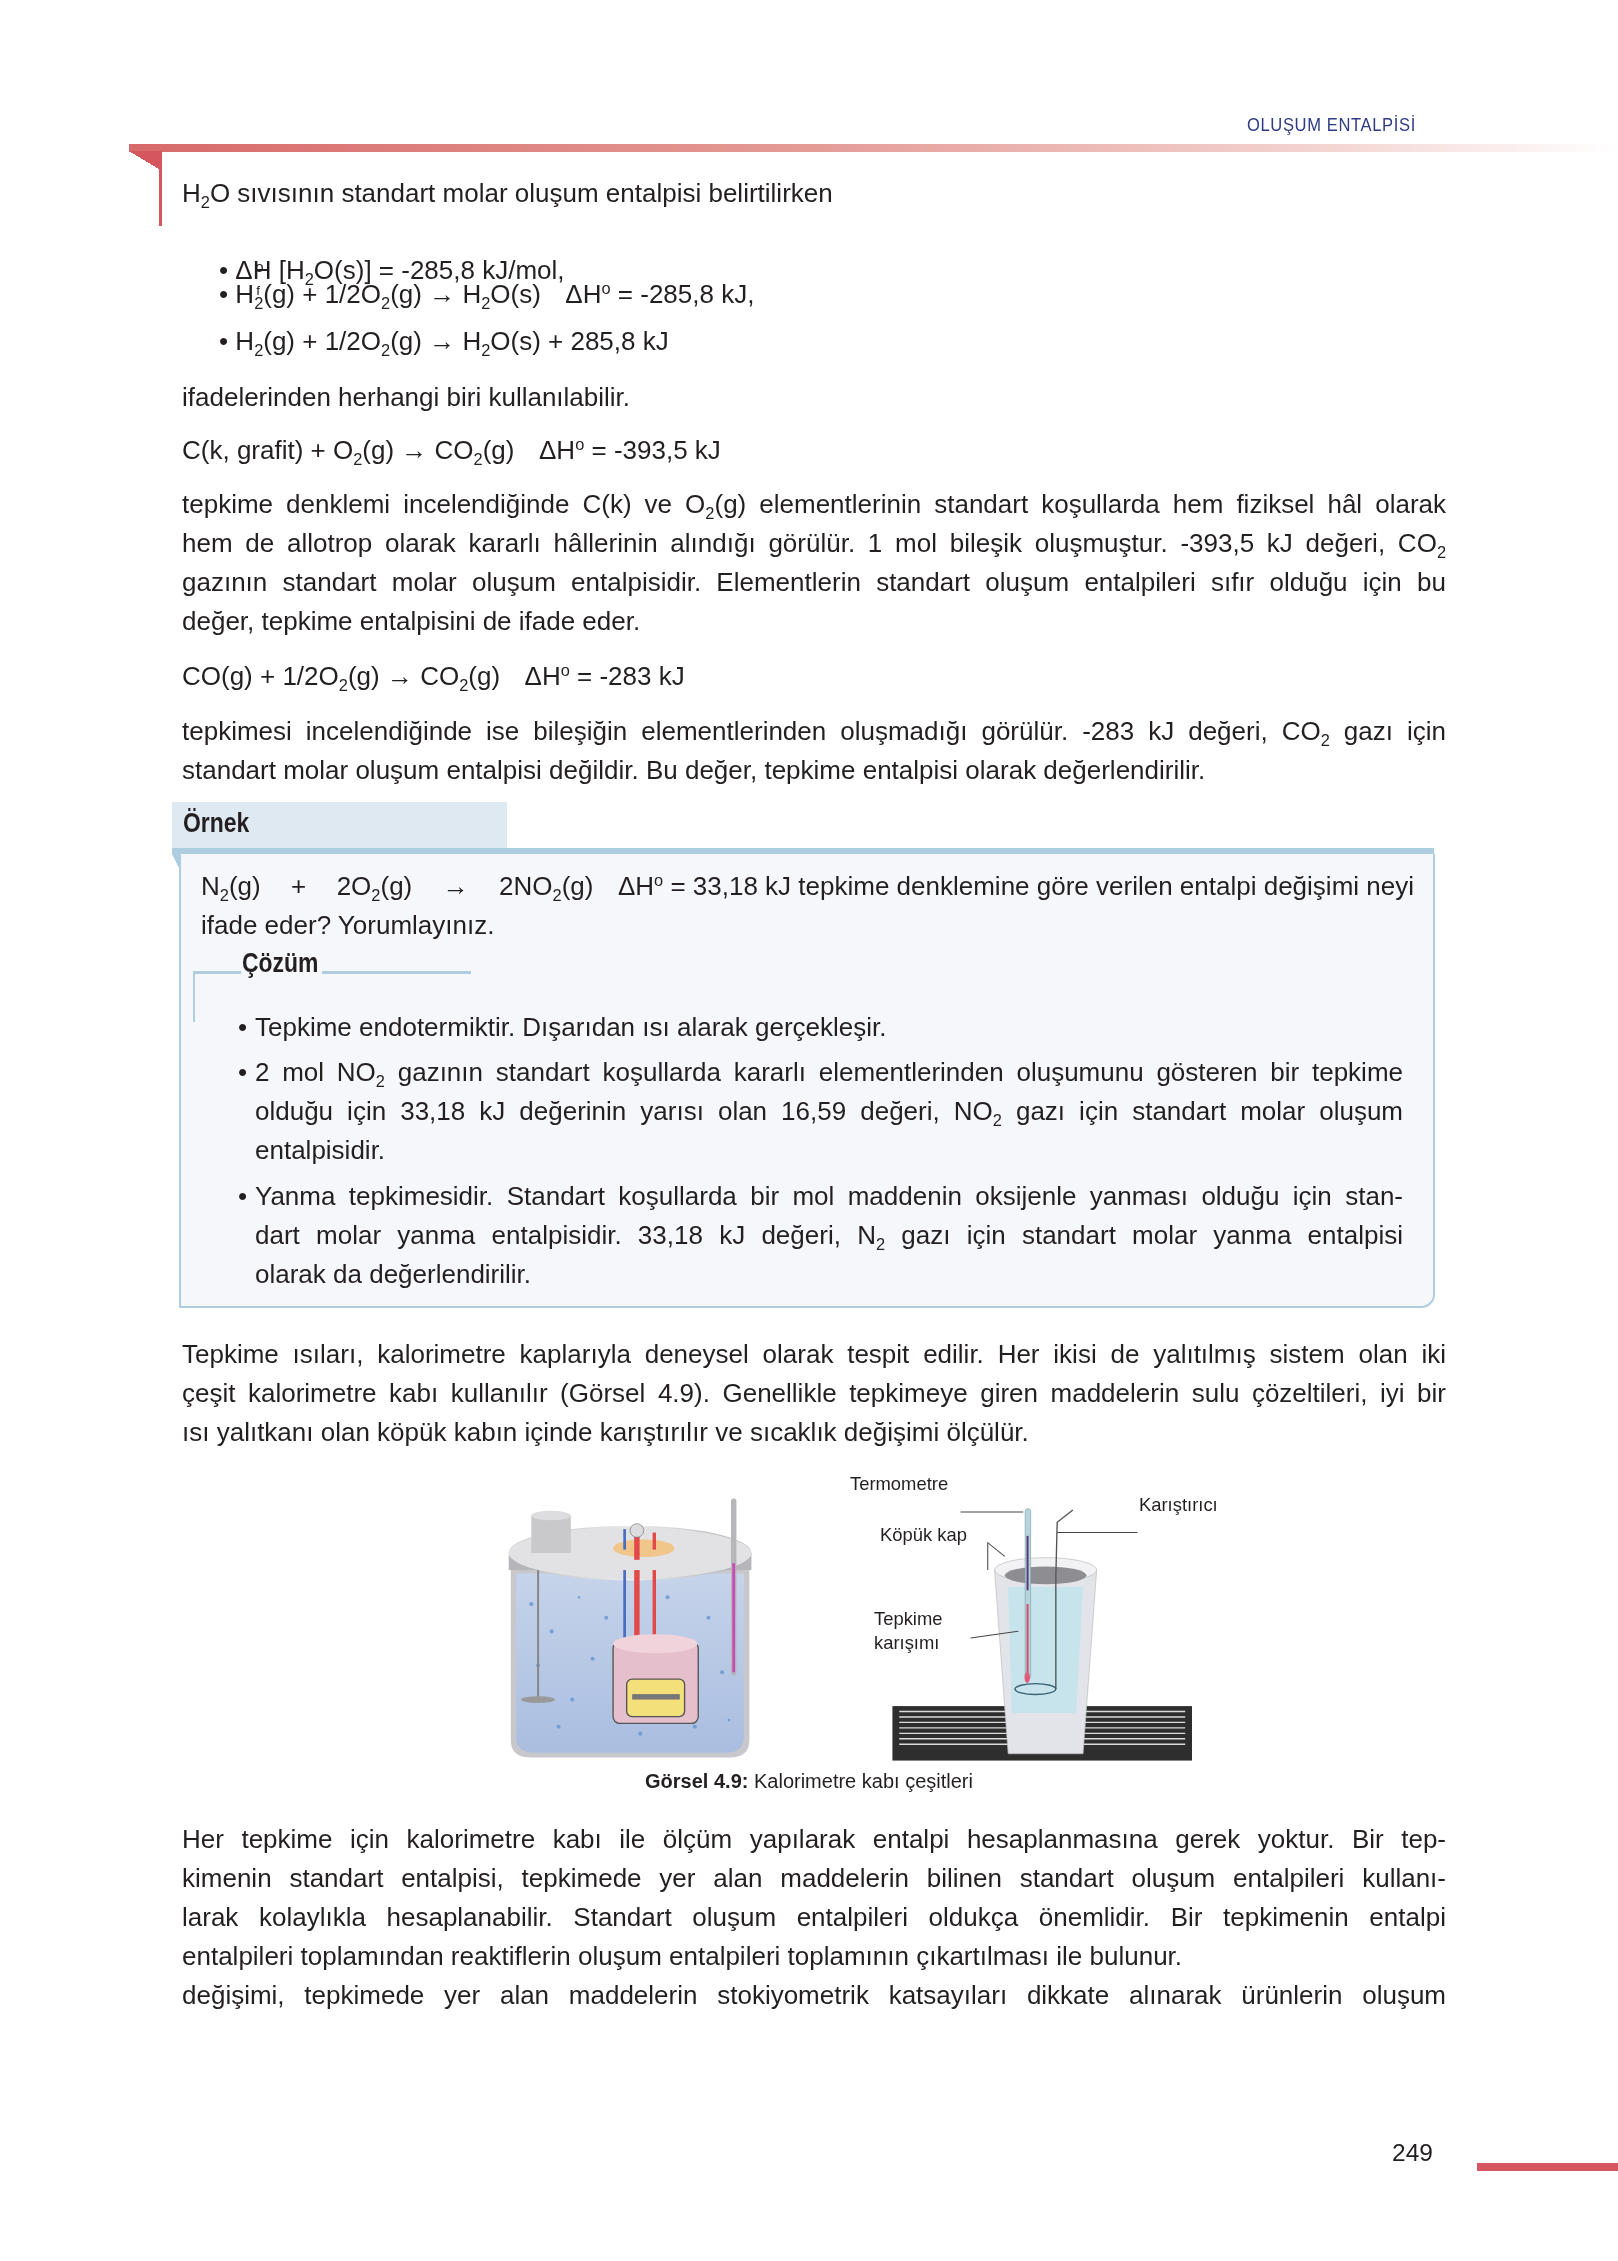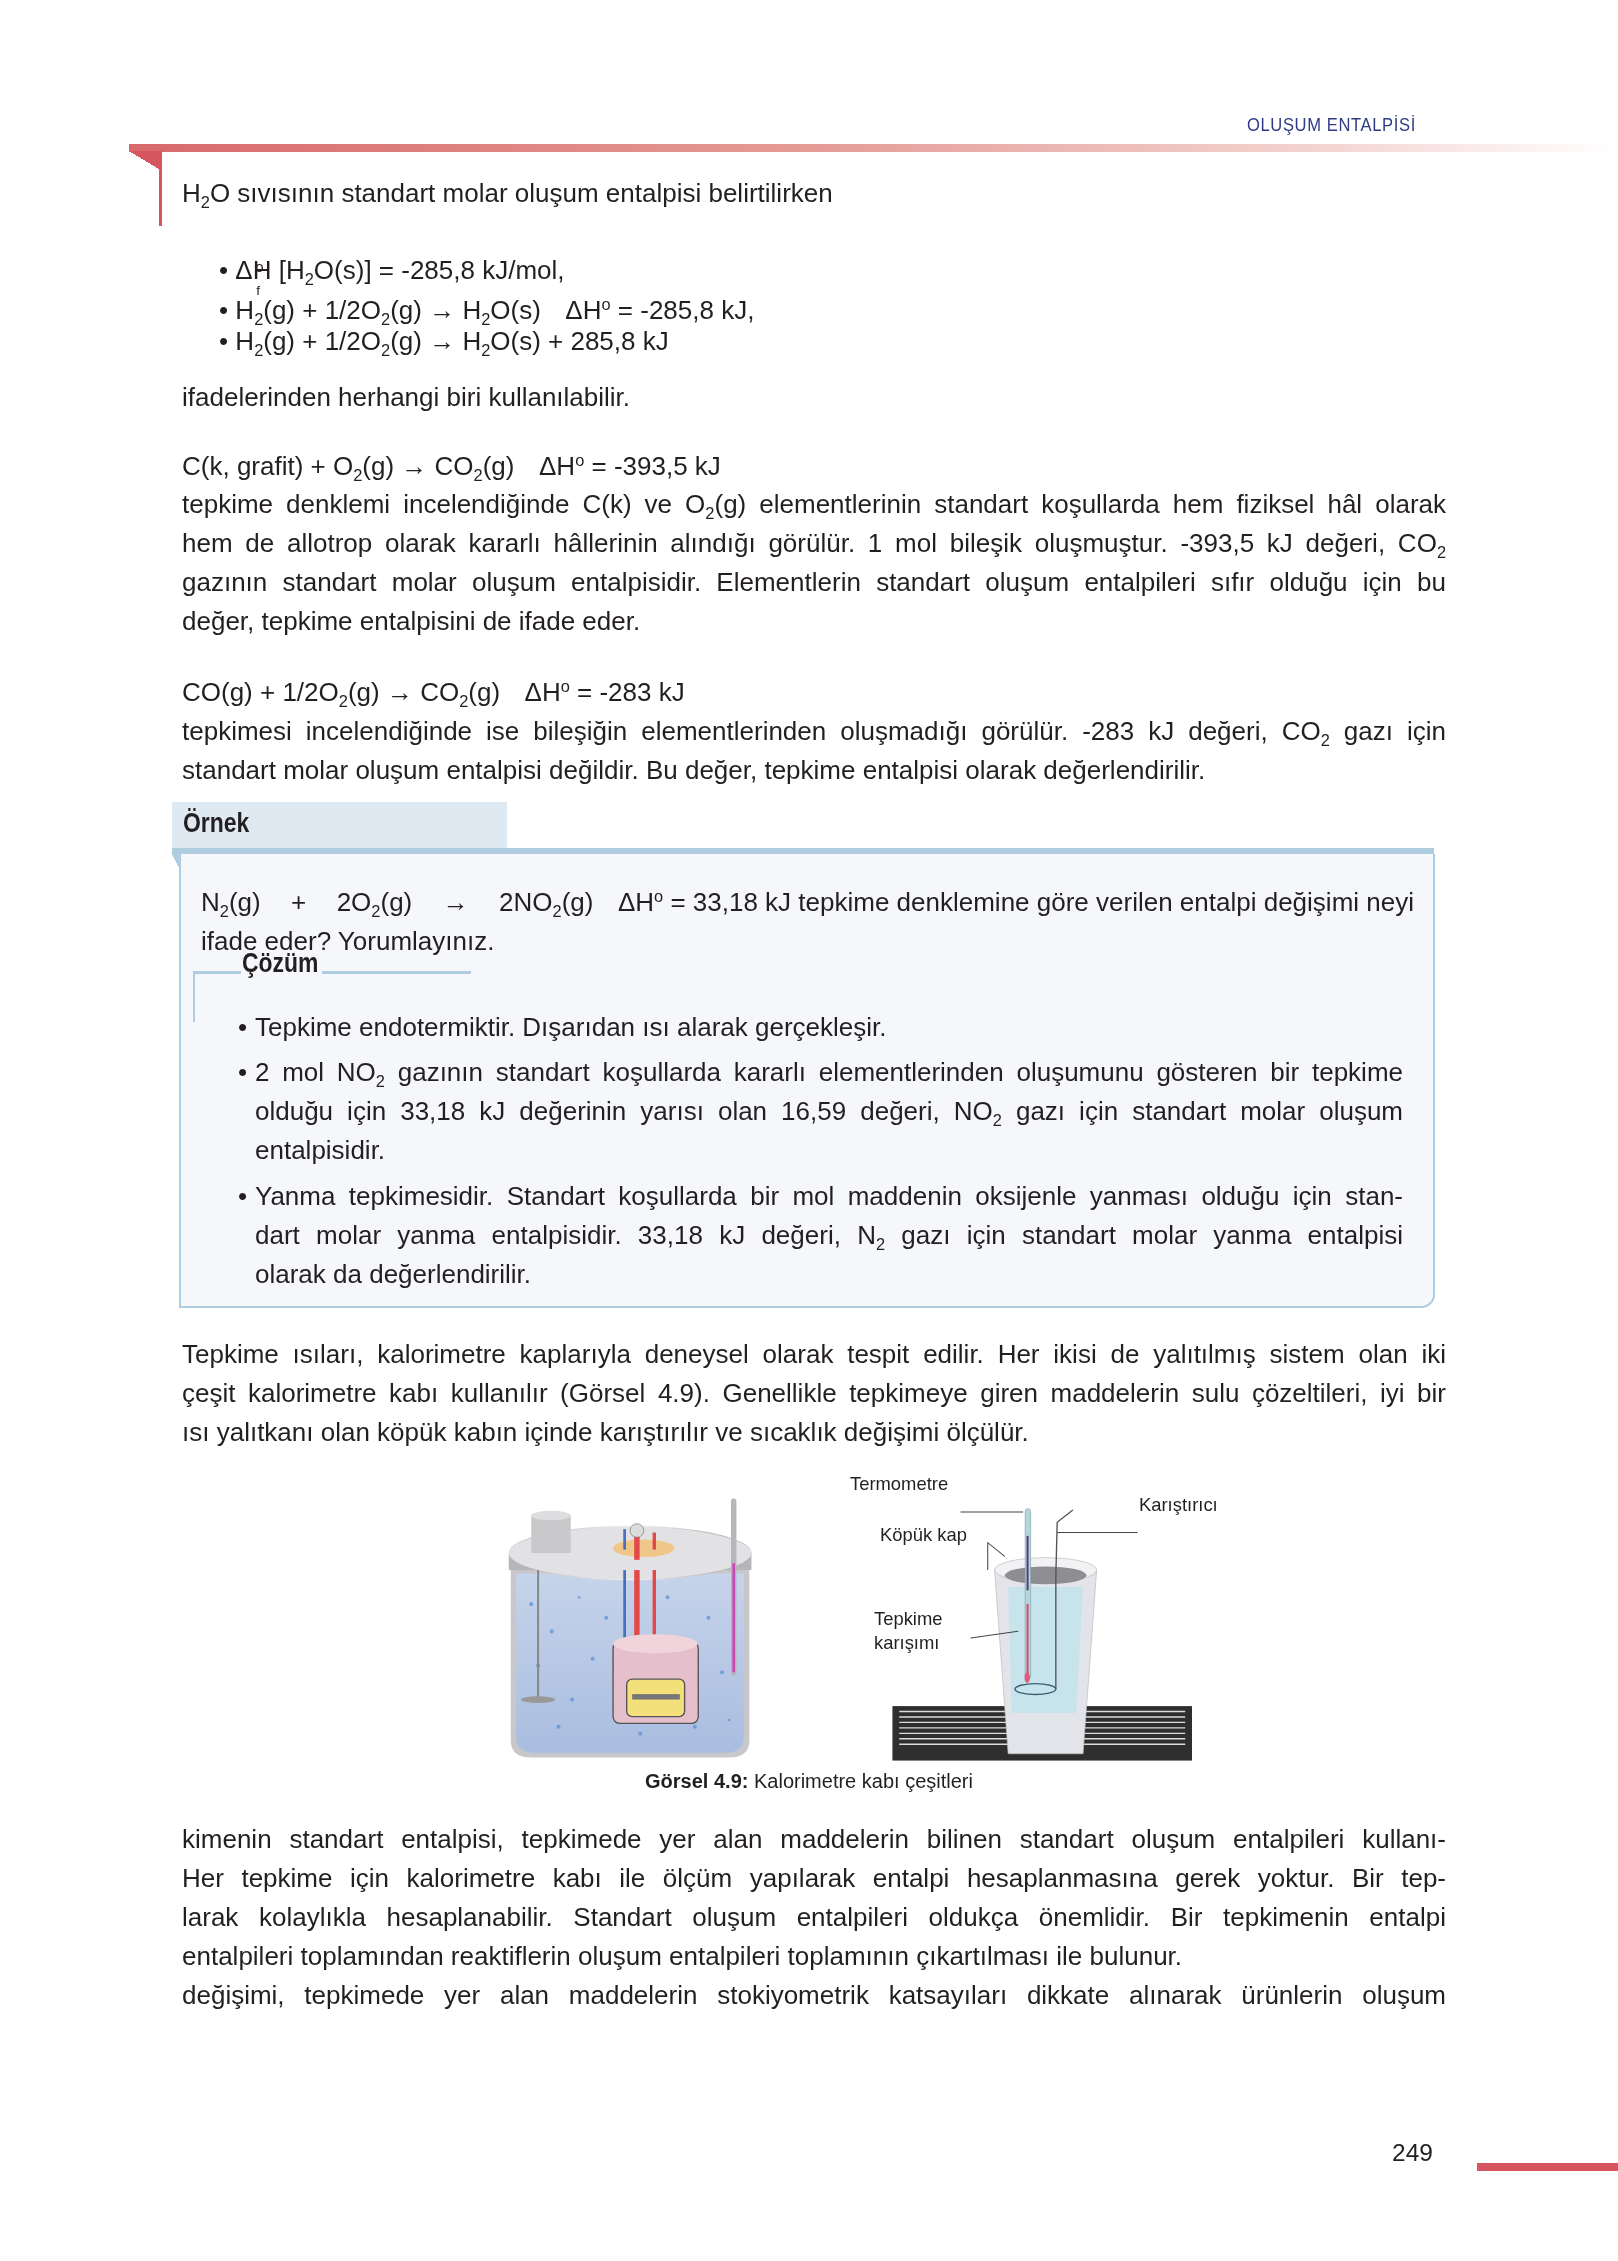--- a/index.html
+++ b/index.html
@@ -19,21 +19,21 @@
   }
   .header-tri2 { left: 129px; top: 151px; width: 33px; height: 20.4px;
     background: linear-gradient(to top right, transparent 50%, #d5565e 50%); }
   .header-vline { left: 159px; top: 151px; width: 3.4px; height: 75px; background: #d5565e; }
 
   .p { left: 182px; width: 1264px; font-size: 26px; line-height: 39px; text-align: justify; }
   .p span.line { display: block; }
   .eq { font-size: 26px; line-height: 39px; white-space: nowrap; }
   sub { font-size: 16.4px; vertical-align: -5.5px; line-height: 0; }
   sup { font-size: 16.4px; vertical-align: 9.5px; line-height: 0; }
-  .dh { display: inline-block; margin-left: 24.5px; margin-top: 16px; }
+  .dh { display: inline-block; margin-left: 24.5px; }
   .hf { position: relative; display: inline-block; }
   .hf .sup0 { position: absolute; left: 20px; top: -4.1px; font-size: 15px; }
   .hf .subf { position: absolute; left: 21px; top: 20.4px; font-size: 13.6px; }
 
   .ornek-tab {
     left: 172px; top: 802px; width: 335px; height: 46px; background: #dfe9f2;
   }
   .ornek-label { left: 183px; top: 808px; font-size: 27px; font-weight: bold;
     transform: scaleX(0.85); transform-origin: left; }
   .ornek-bar { left: 172px; top: 848px; width: 1262px; height: 6.8px; background: #aecde0; }
@@ -231,22 +231,22 @@
 </svg>
 <div class="abs fig-label" style="left:850px; top:1473px;">Termometre</div>
 <div class="abs fig-label" style="left:1139px; top:1494px;">Karıştırıcı</div>
 <div class="abs fig-label" style="left:880px; top:1524px;">Köpük kap</div>
 <div class="abs fig-label" style="left:874px; top:1608px;">Tepkime</div>
 <div class="abs fig-label" style="left:874px; top:1632px;">karışımı</div>
 
 <div class="abs caption"><b>Görsel 4.9:</b><span> Kalorimetre kabı çeşitleri</span></div>
 
 <div class="abs p" style="top:1820px;">
+  <span class="line" style="text-align-last:justify;">Her tepkime için kalorimetre kabı ile ölçüm yapılarak entalpi hesaplanmasına gerek yoktur. Bir tep-</span>
   <span class="line" style="text-align-last:justify;">kimenin standart entalpisi, tepkimede yer alan maddelerin bilinen standart oluşum entalpileri kullanı-</span>
-  <span class="line" style="text-align-last:justify;">Her tepkime için kalorimetre kabı ile ölçüm yapılarak entalpi hesaplanmasına gerek yoktur. Bir tep-</span>
   <span class="line" style="text-align-last:justify;">larak kolaylıkla hesaplanabilir. Standart oluşum entalpileri oldukça önemlidir. Bir tepkimenin entalpi</span>
   <span class="line">entalpileri toplamından reaktiflerin oluşum entalpileri toplamının çıkartılması ile bulunur.</span>
   <span class="line" style="text-align-last:justify;">değişimi, tepkimede yer alan maddelerin stokiyometrik katsayıları dikkate alınarak ürünlerin oluşum</span>
 </div>
 
 <div class="abs page-num">249</div>
 <div class="abs page-bar"></div>
 
 
 </body></html>

